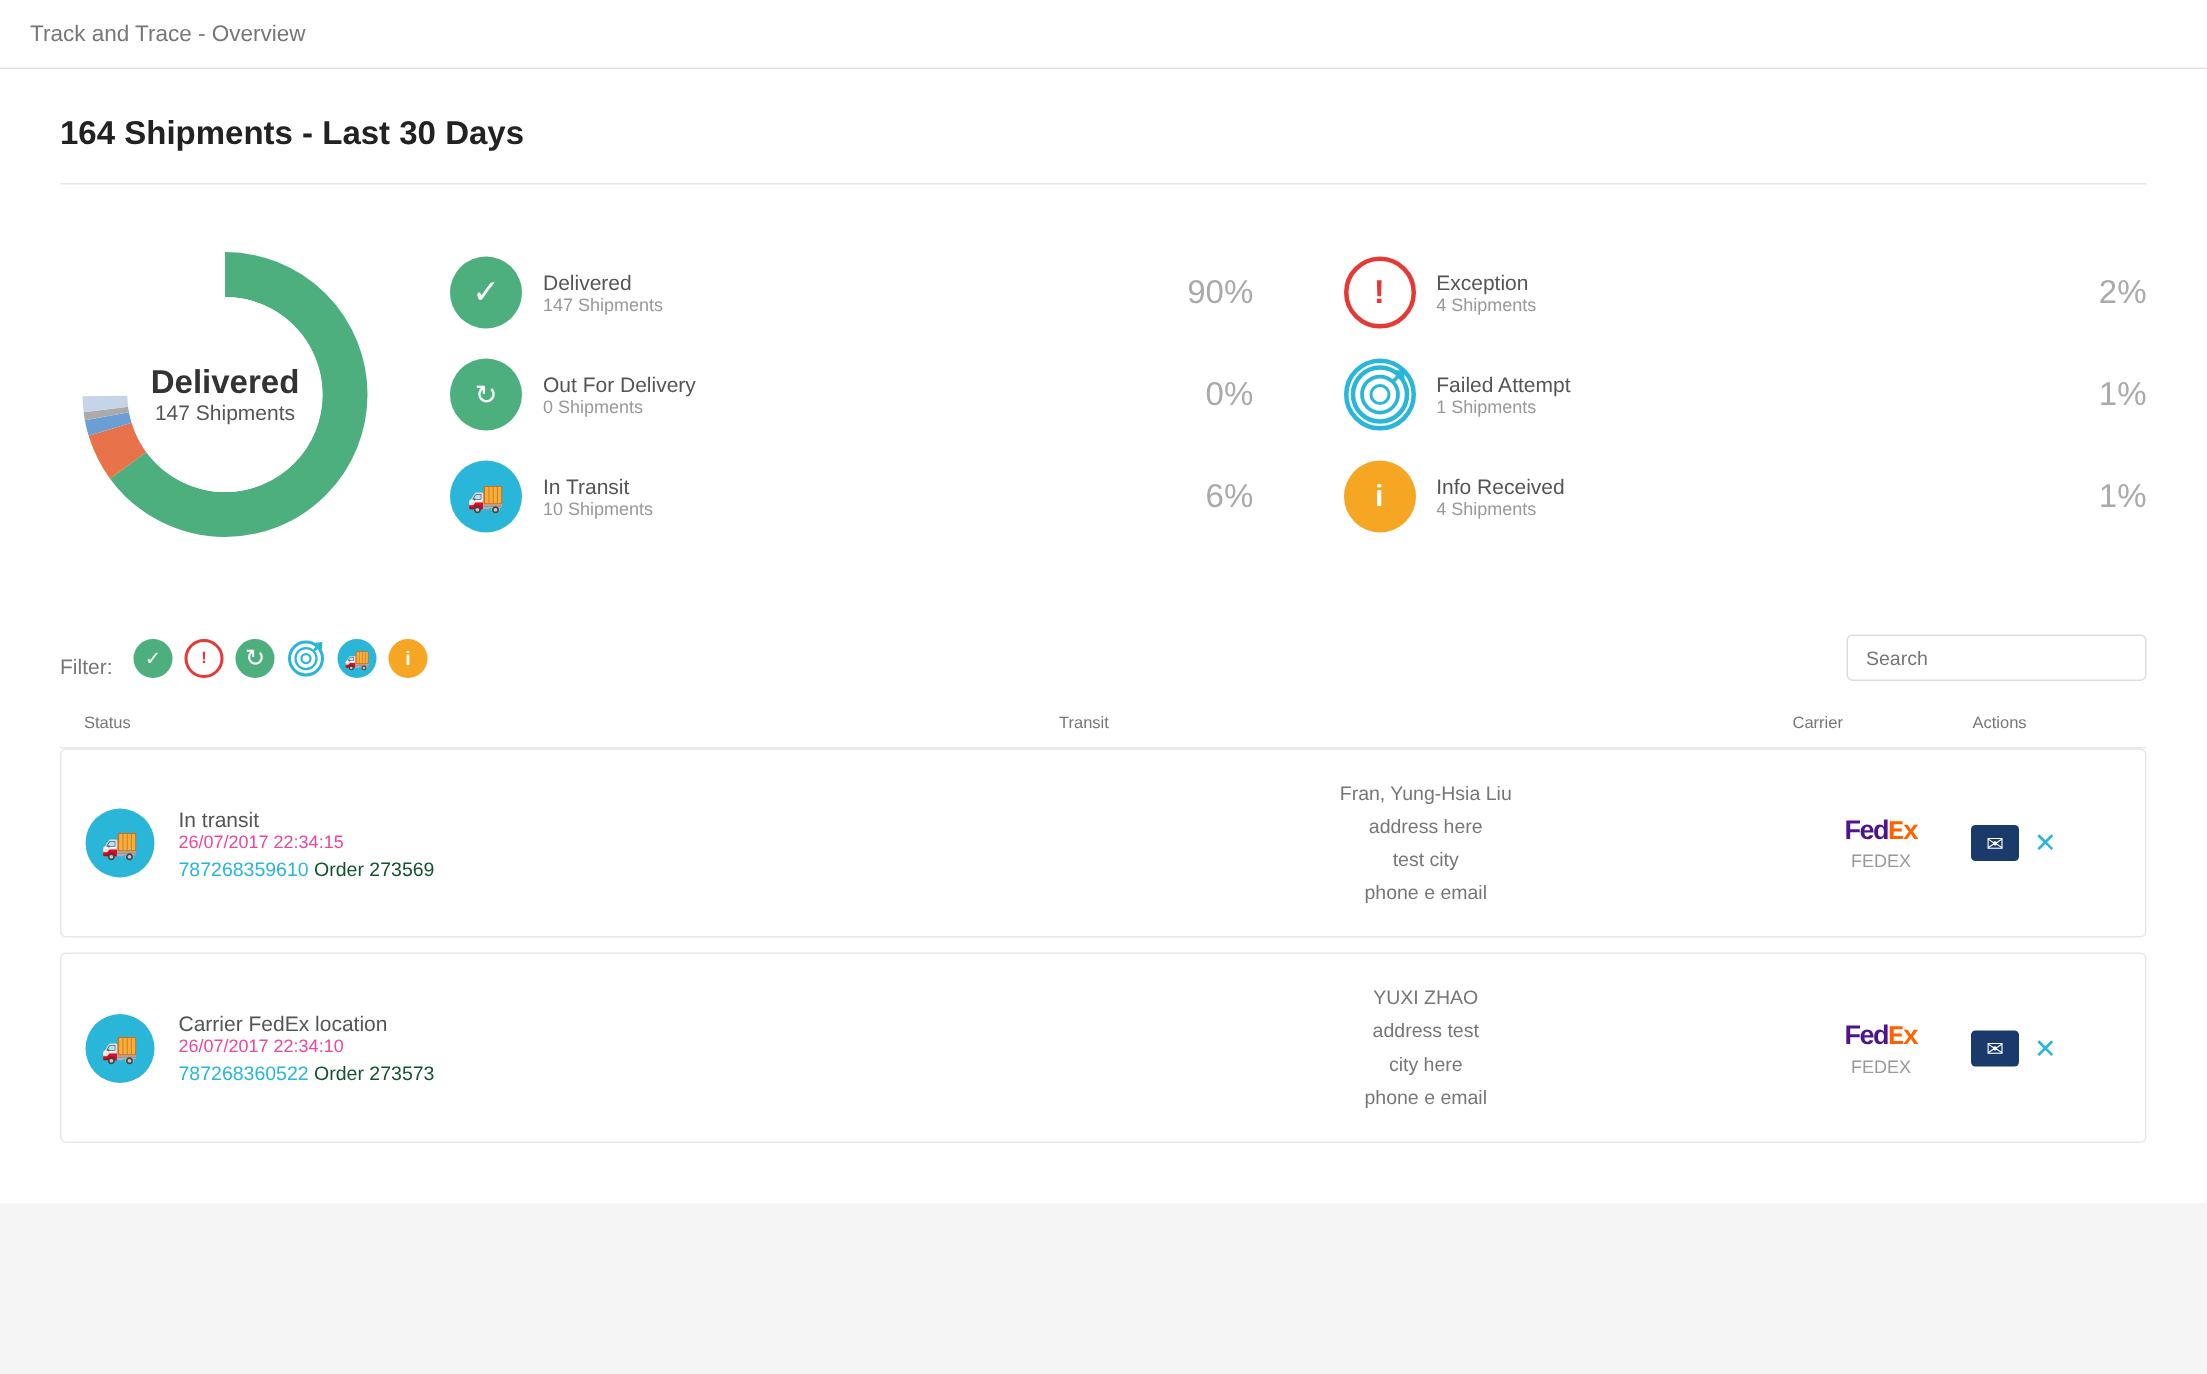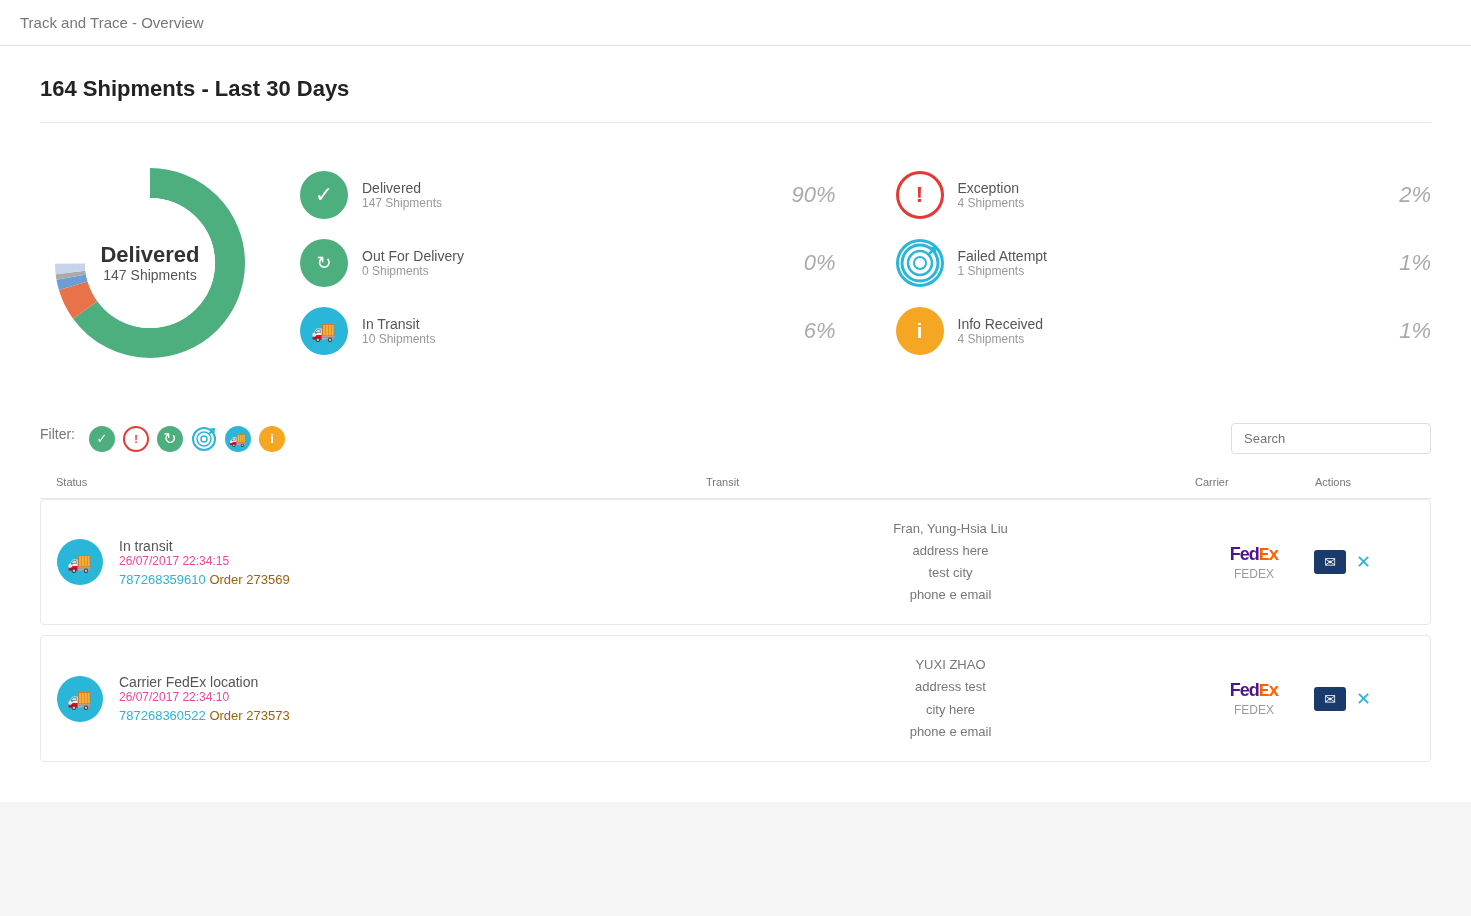--- a/index.html
+++ b/index.html
@@ -103,34 +103,33 @@
     .legend-text {}
     .legend-name { font-size: 14px; color: #555; }
     .legend-count { font-size: 12px; color: #999; }
     .legend-percent {
       margin-left: auto;
       font-size: 22px;
       color: #aaa;
       font-weight: 300;
       min-width: 55px;
       text-align: right;
-      font-style: italic;
     }
 
     
     .filter-section {
       display: flex;
       align-items: center;
       justify-content: space-between;
       margin-bottom: 12px;
     }
 
     .filter-icons {
       display: flex;
-      align-items: flex-start;
+      align-items: flex-end;
       gap: 8px;
     }
 
     .filter-label {
       color: #777;
       margin-right: 6px;
     }
 
     .filter-icon {
       width: 26px;
@@ -197,21 +196,21 @@
       color: #fff;
       font-size: 20px;
       flex-shrink: 0;
     }
 
     .status-info {}
     .status-name { font-size: 14px; color: #555; font-weight: 500; }
     .status-date { font-size: 12px; color: #ec4899; }
     .status-tracking { font-size: 13px; margin-top: 4px; }
     .tracking-num { color: #29b6d8; }
-    .order-num { color: #a16207; }
+    .order-num { color: #14532d; }
 
     .tracking-cell {
       color: #777;
       font-size: 13px;
       line-height: 1.7;
       text-align: center;
     }
 
     .carrier-cell {
       text-align: center;

